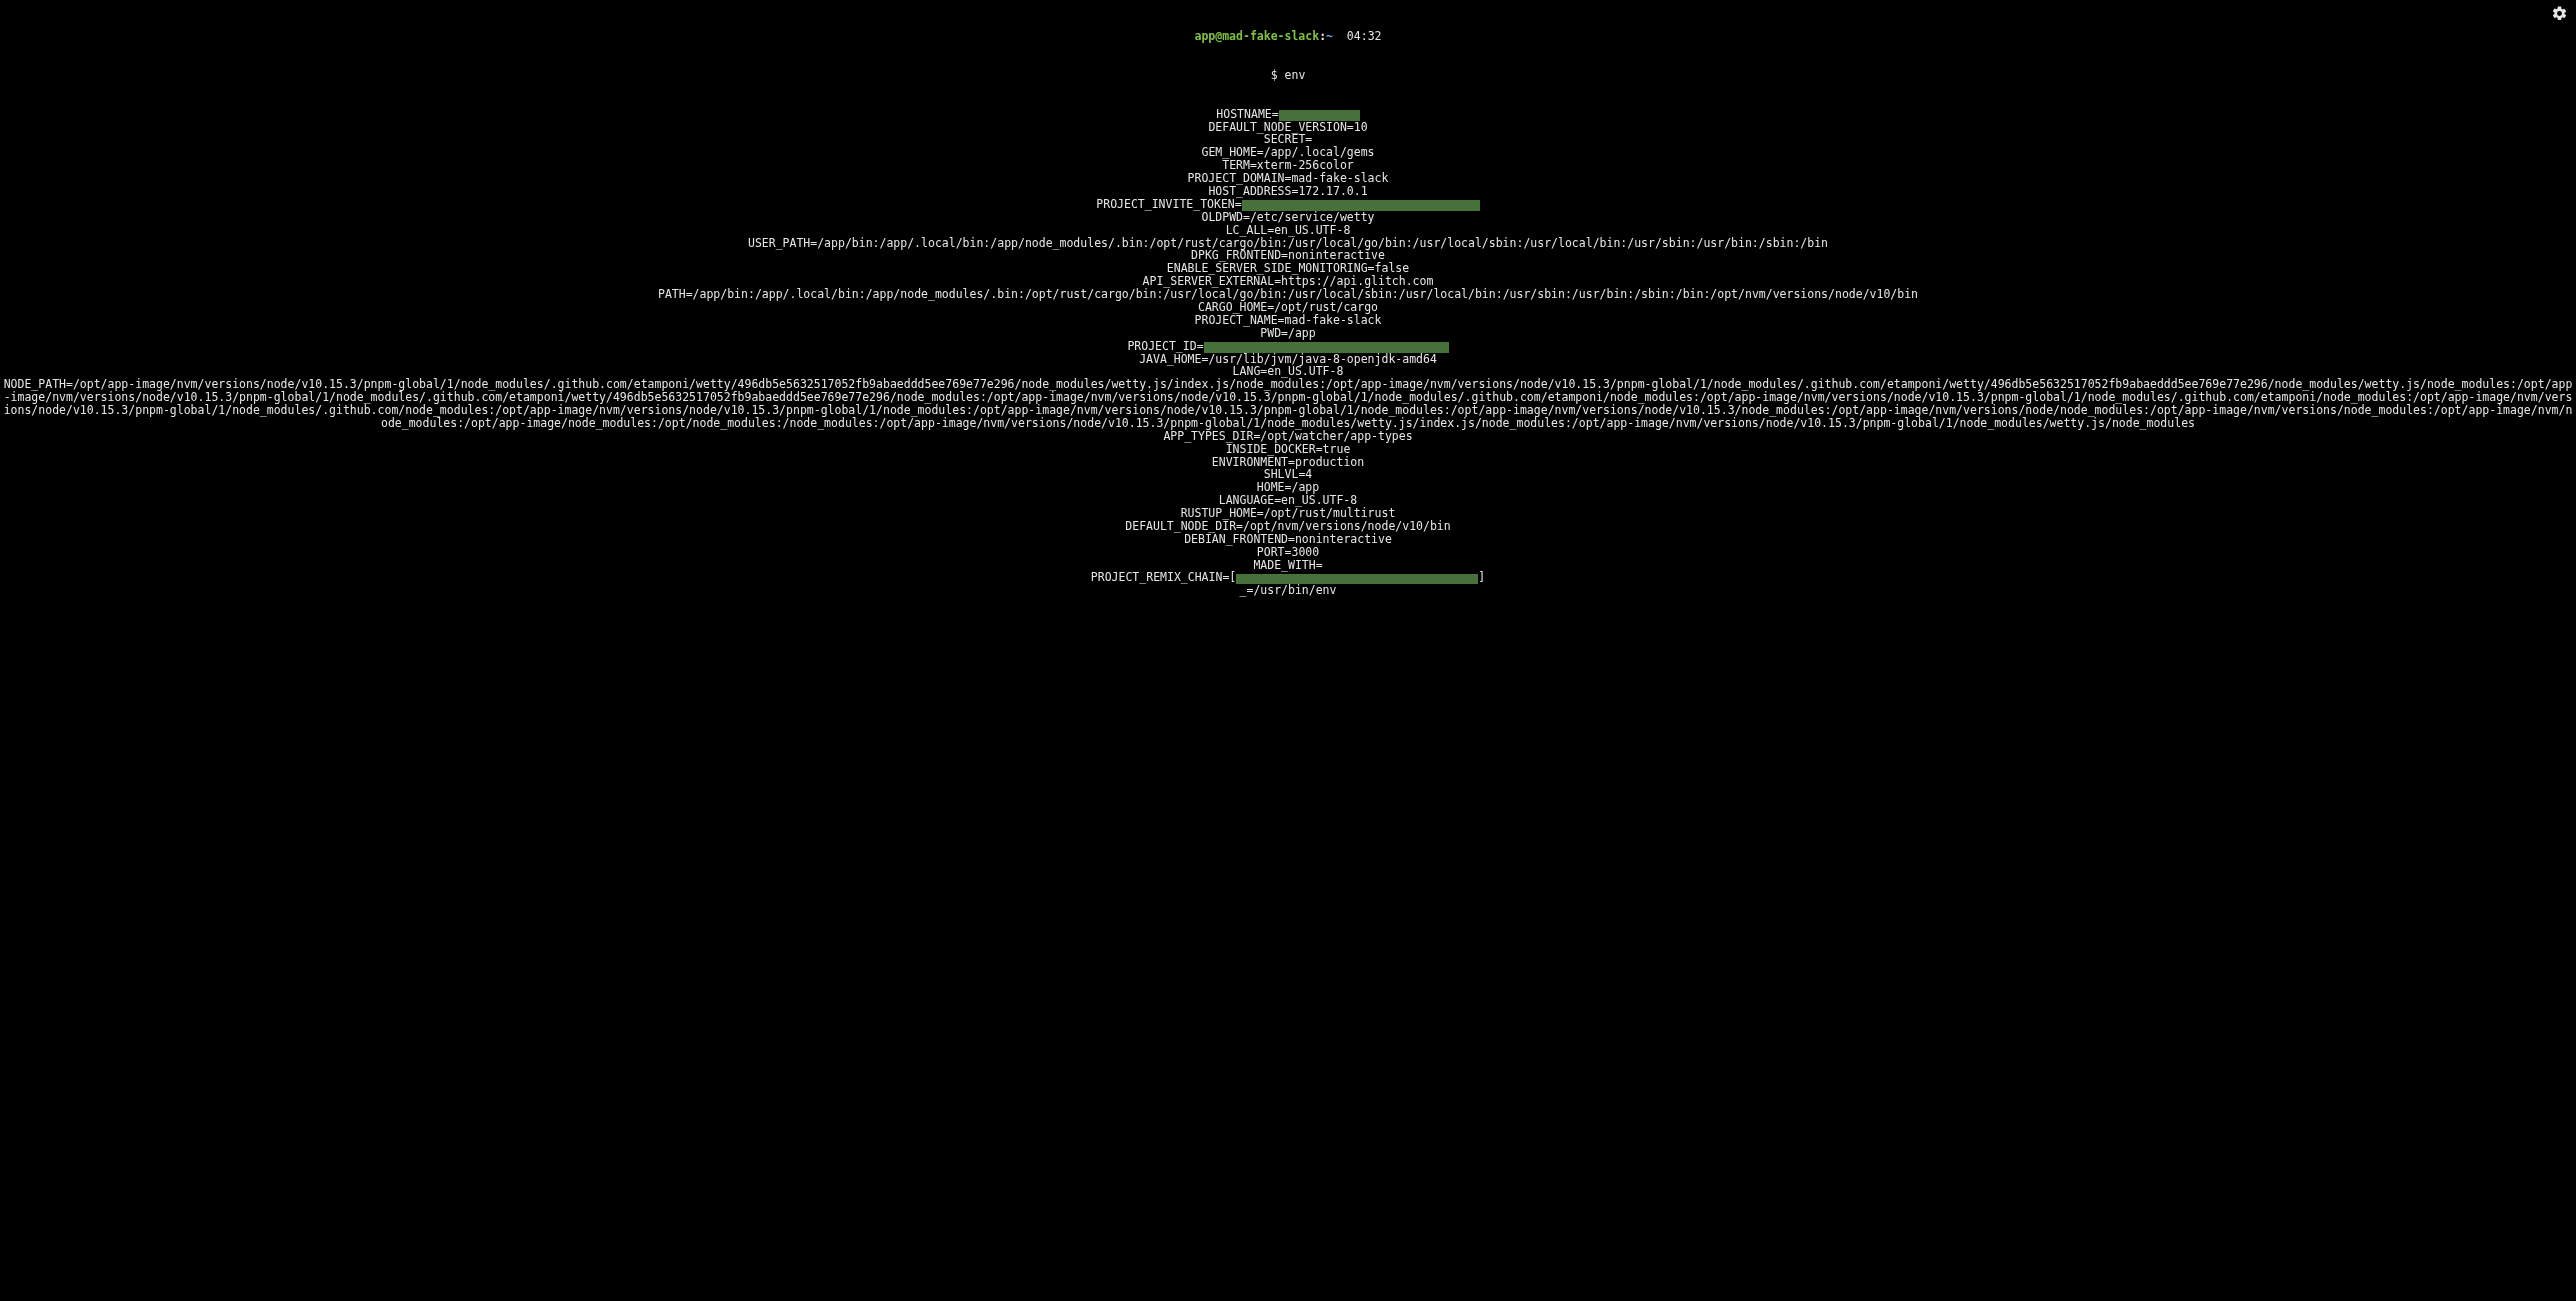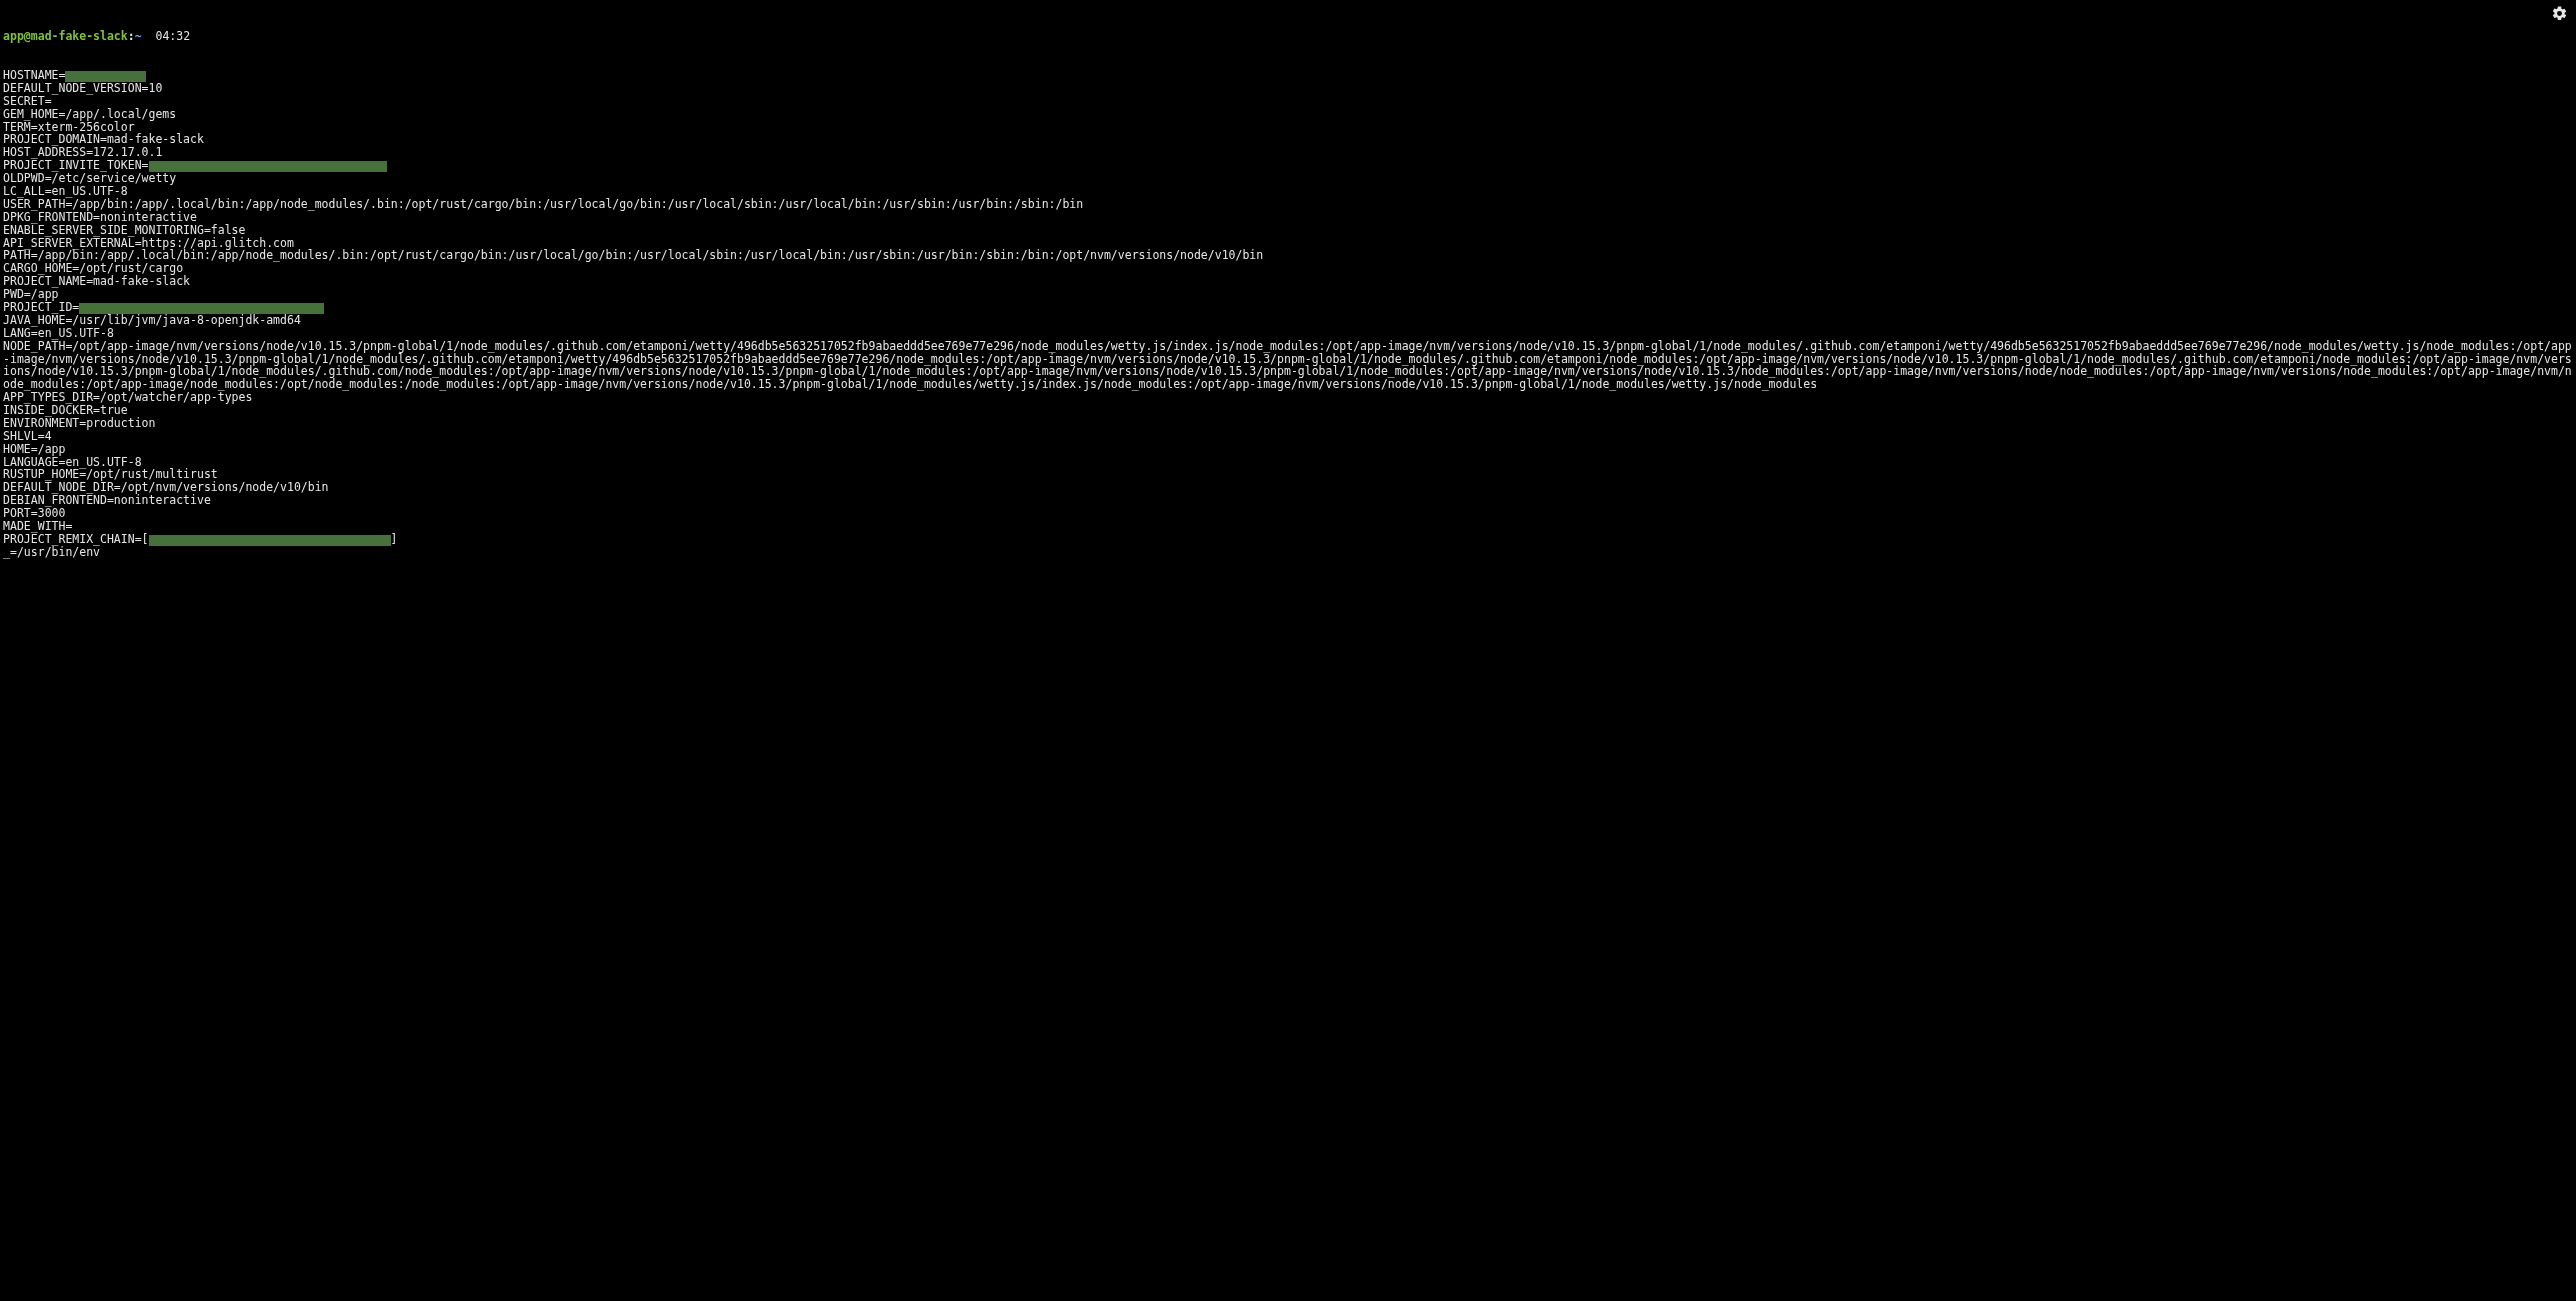--- a/index.html
+++ b/index.html
@@ -16,21 +16,21 @@
     line-height: 1.12;
     color: #e6e6e6;
     position: relative;
   }
   .terminal {
     padding: 4.6px 3.1px 153px 3.1px;
     white-space: pre-wrap;
     word-break: break-all;
     letter-spacing: 0px;
   }
-  .line { white-space: pre-wrap; word-break: break-all; }
+  .line { white-space: pre-wrap; word-break: break-all; text-align: center; }
   .prompt-user { color: #80c040; font-weight: bold; }
   .prompt-colon { color: #e6e6e6; font-weight: bold; }
   .prompt-path  { color: #6cb4f0; font-weight: bold; }
   .prompt-time  { color: #e6e6e6; }
   .redact {
     display: inline-block;
     background: #46713a;
     height: 0.95em;
     vertical-align: text-bottom;
   }
@@ -51,15 +51,16 @@
 <div class="gear" title="settings">
   <span>
     <svg viewBox="0 0 24 24" fill="currentColor" aria-hidden="true">
       <path d="M19.14,12.94a7.14,7.14,0,0,0,.05-.94,7.14,7.14,0,0,0-.05-.94l2.03-1.58a.5.5,0,0,0,.12-.64l-1.92-3.32a.5.5,0,0,0-.6-.22l-2.39.96a7.03,7.03,0,0,0-1.62-.94l-.36-2.54A.5.5,0,0,0,13.9,2h-3.8a.5.5,0,0,0-.49.42L9.25,4.96a7.03,7.03,0,0,0-1.62.94l-2.39-.96a.5.5,0,0,0-.6.22L2.72,8.48a.5.5,0,0,0,.12.64L4.87,10.7a7.14,7.14,0,0,0-.05.94,7.14,7.14,0,0,0,.05.94L2.84,14.16a.5.5,0,0,0-.12.64l1.92,3.32a.5.5,0,0,0,.6.22l2.39-.96a7.03,7.03,0,0,0,1.62.94l.36,2.54a.5.5,0,0,0,.49.42h3.8a.5.5,0,0,0,.49-.42l.36-2.54a7.03,7.03,0,0,0,1.62-.94l2.39.96a.5.5,0,0,0,.6-.22l1.92-3.32a.5.5,0,0,0-.12-.64ZM12,15.5A3.5,3.5,0,1,1,15.5,12,3.5,3.5,0,0,1,12,15.5Z"></path>
     </svg>
   </span>
 </div>
 
 <div class="terminal">
   <div class="line"><span class="prompt-user">app@mad-fake-slack</span><span class="prompt-colon">:</span><span class="prompt-path">~</span>  <span class="prompt-time">04:32</span></div>
+  <div class="line">$ env</div>
   <div id="env-output"><div class="line"><span>HOSTNAME=</span><span class="redact" style="width: 81px;"></span></div><div class="line">DEFAULT_NODE_VERSION=10</div><div class="line">SECRET=</div><div class="line">GEM_HOME=/app/.local/gems</div><div class="line">TERM=xterm-256color</div><div class="line">PROJECT_DOMAIN=mad-fake-slack</div><div class="line">HOST_ADDRESS=172.17.0.1</div><div class="line"><span>PROJECT_INVITE_TOKEN=</span><span class="redact" style="width: 238px;"></span></div><div class="line">OLDPWD=/etc/service/wetty</div><div class="line">LC_ALL=en_US.UTF-8</div><div class="line">USER_PATH=/app/bin:/app/.local/bin:/app/node_modules/.bin:/opt/rust/cargo/bin:/usr/local/go/bin:/usr/local/sbin:/usr/local/bin:/usr/sbin:/usr/bin:/sbin:/bin</div><div class="line">DPKG_FRONTEND=noninteractive</div><div class="line">ENABLE_SERVER_SIDE_MONITORING=false</div><div class="line">API_SERVER_EXTERNAL=https://api.glitch.com</div><div class="line">PATH=/app/bin:/app/.local/bin:/app/node_modules/.bin:/opt/rust/cargo/bin:/usr/local/go/bin:/usr/local/sbin:/usr/local/bin:/usr/sbin:/usr/bin:/sbin:/bin:/opt/nvm/versions/node/v10/bin</div><div class="line">CARGO_HOME=/opt/rust/cargo</div><div class="line">PROJECT_NAME=mad-fake-slack</div><div class="line">PWD=/app</div><div class="line"><span>PROJECT_ID=</span><span class="redact" style="width: 245px;"></span></div><div class="line">JAVA_HOME=/usr/lib/jvm/java-8-openjdk-amd64</div><div class="line">LANG=en_US.UTF-8</div><div class="line">NODE_PATH=/opt/app-image/nvm/versions/node/v10.15.3/pnpm-global/1/node_modules/.github.com/etamponi/wetty/496db5e5632517052fb9abaeddd5ee769e77e296/node_modules/wetty.js/index.js/node_modules:/opt/app-image/nvm/versions/node/v10.15.3/pnpm-global/1/node_modules/.github.com/etamponi/wetty/496db5e5632517052fb9abaeddd5ee769e77e296/node_modules/wetty.js/node_modules:/opt/app-image/nvm/versions/node/v10.15.3/pnpm-global/1/node_modules/.github.com/etamponi/wetty/496db5e5632517052fb9abaeddd5ee769e77e296/node_modules:/opt/app-image/nvm/versions/node/v10.15.3/pnpm-global/1/node_modules/.github.com/etamponi/node_modules:/opt/app-image/nvm/versions/node/v10.15.3/pnpm-global/1/node_modules/.github.com/etamponi/node_modules:/opt/app-image/nvm/versions/node/v10.15.3/pnpm-global/1/node_modules/.github.com/node_modules:/opt/app-image/nvm/versions/node/v10.15.3/pnpm-global/1/node_modules:/opt/app-image/nvm/versions/node/v10.15.3/pnpm-global/1/node_modules:/opt/app-image/nvm/versions/node/v10.15.3/node_modules:/opt/app-image/nvm/versions/node/node_modules:/opt/app-image/nvm/versions/node_modules:/opt/app-image/nvm/node_modules:/opt/app-image/node_modules:/opt/node_modules:/node_modules:/opt/app-image/nvm/versions/node/v10.15.3/pnpm-global/1/node_modules/wetty.js/index.js/node_modules:/opt/app-image/nvm/versions/node/v10.15.3/pnpm-global/1/node_modules/wetty.js/node_modules</div><div class="line">APP_TYPES_DIR=/opt/watcher/app-types</div><div class="line">INSIDE_DOCKER=true</div><div class="line">ENVIRONMENT=production</div><div class="line">SHLVL=4</div><div class="line">HOME=/app</div><div class="line">LANGUAGE=en_US.UTF-8</div><div class="line">RUSTUP_HOME=/opt/rust/multirust</div><div class="line">DEFAULT_NODE_DIR=/opt/nvm/versions/node/v10/bin</div><div class="line">DEBIAN_FRONTEND=noninteractive</div><div class="line">PORT=3000</div><div class="line">MADE_WITH=</div><div class="line"><span>PROJECT_REMIX_CHAIN=[</span><span class="redact" style="width: 242px;"></span><span>]</span></div><div class="line">_=/usr/bin/env</div></div>
 </div>
 
 
 </body></html>

